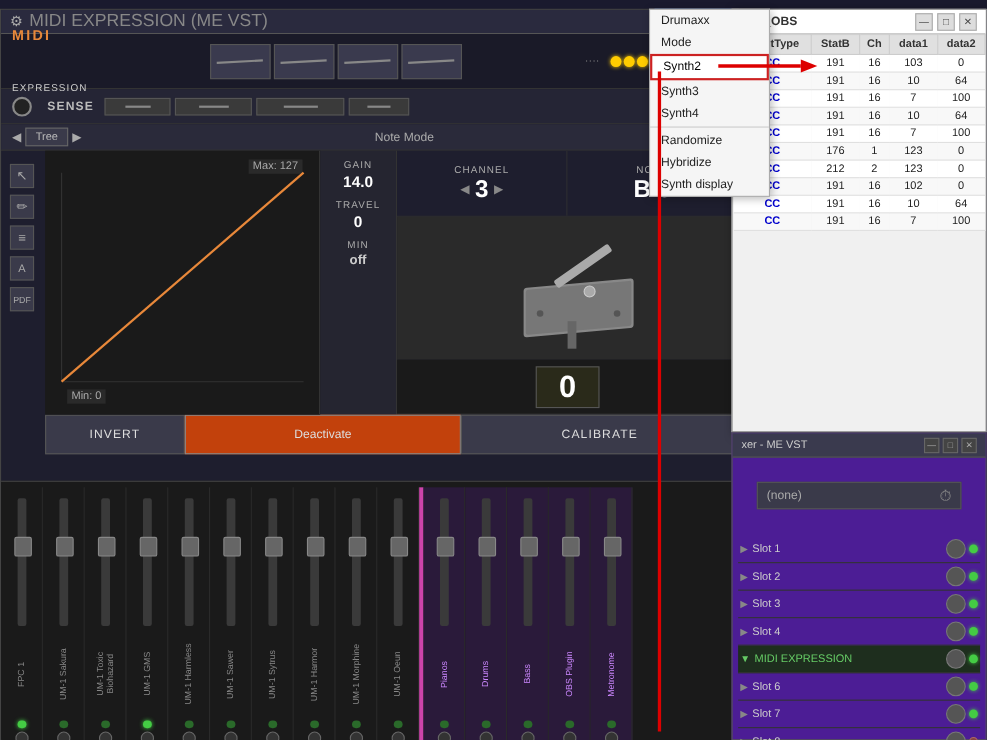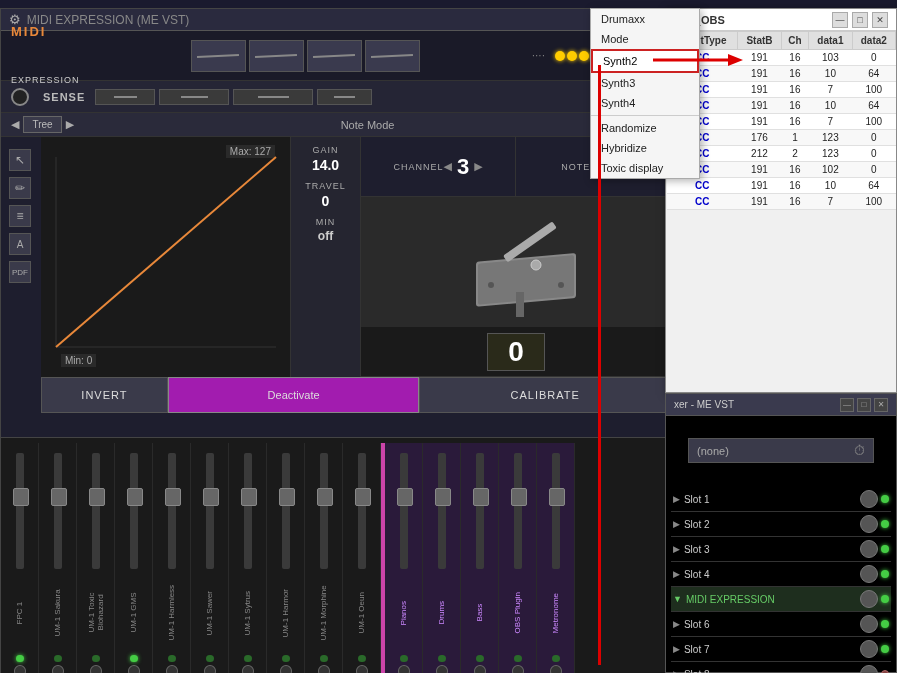--- a/index.html
+++ b/index.html
@@ -19,21 +19,21 @@
       background: #2a2a3e;
       height: 22px;
       display: flex;
       align-items: center;
       padding: 0 8px;
       gap: 6px;
       border-bottom: 1px solid #555;
     }
 
     .midi-titlebar .gear-icon { color: #aaa; font-size: 13px; }
-    .midi-titlebar .title { color: #ccc; font-size: 12px; }
+    .midi-titlebar .title { color: #ccc; font-size: 16px; }
     .midi-titlebar .title span { color: #888; }
 
     .midi-logo-bar {
       background: #1a1a28;
       height: 50px;
       display: flex;
       align-items: center;
       padding: 0 10px;
       gap: 10px;
       border-bottom: 1px solid #333;
@@ -199,21 +199,21 @@
     .channel-note-top {
       display: flex;
       height: 60px;
       border-bottom: 1px solid #333;
     }
 
     .ch-section {
       flex: 1;
       background: #1e1e2e;
       display: flex;
-      flex-direction: row;
+      flex-direction: column;
       align-items: center;
       justify-content: center;
       border-right: 1px solid #333;
       position: relative;
       text-align: center;
     }
 
     .ch-label {
       color: #aaa;
       font-size: 9px;
@@ -260,21 +260,21 @@
       background: #3a3a4a;
       border: 1px solid #555;
       color: #ddd;
       flex: 1;
       cursor: pointer;
       font-size: 11px;
       letter-spacing: 1px;
     }
 
     .btn-deactivate {
-      background: #a21caf;
+      background: #c2410c;
       border: 1px solid #888;
       color: #ddd;
       flex: 2;
       cursor: pointer;
       font-size: 11px;
       text-align: center;
     }
 
     .btn-calibrate {
       background: #3a3a4a;
@@ -409,21 +409,21 @@
 
     .fls-table .col-eventtype { color: #0000cc; font-weight: bold; }
 
     
     .mixer-vst {
       position: absolute;
       right: 0;
       top: 393px;
       width: 232px;
       height: 280px;
-      background: #000000;
+      background: #4c1d95;
       border: 1px solid #555;
     }
 
     .mvst-titlebar {
       background: #3a3a4e;
       height: 22px;
       display: flex;
       align-items: center;
       padding: 0 8px;
       border-bottom: 1px solid #555;
@@ -994,21 +994,21 @@
 
 <div class="dropdown-menu">
   <div class="dropdown-item">Drumaxx</div>
   <div class="dropdown-item">Mode</div>
   <div class="dropdown-item selected" style="background:#fff;border:2px solid #cc2222;">Synth2</div>
   <div class="dropdown-item">Synth3</div>
   <div class="dropdown-item">Synth4</div>
   <div class="dropdown-divider"></div>
   <div class="dropdown-item">Randomize</div>
   <div class="dropdown-item">Hybridize</div>
-  <div class="dropdown-item">Toxic display</div>
+  <div class="dropdown-item">Synth display</div>
 </div>
 
 <svg style="position:absolute;left:648px;top:52px;width:100px;height:16px;z-index:200;" viewBox="0 0 100 16">
   <line x1="5" y1="8" x2="80" y2="8" stroke="#dd0000" stroke-width="3"></line>
   <polygon points="80,2 95,8 80,14" fill="#dd0000"></polygon>
 </svg>
 
 <div class="red-vline"></div>
 
 </body></html>

